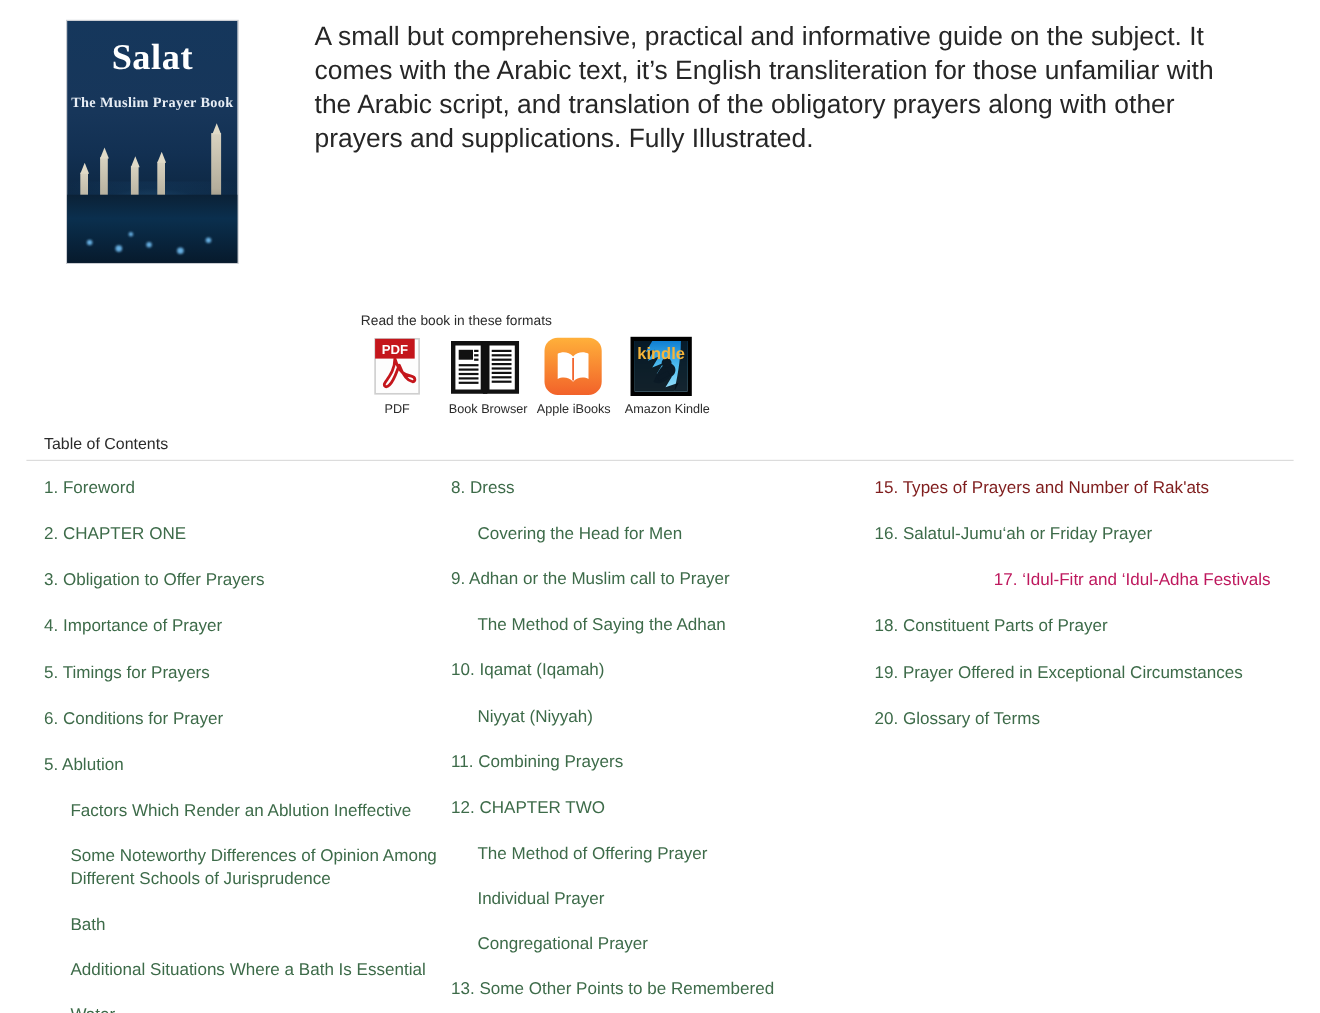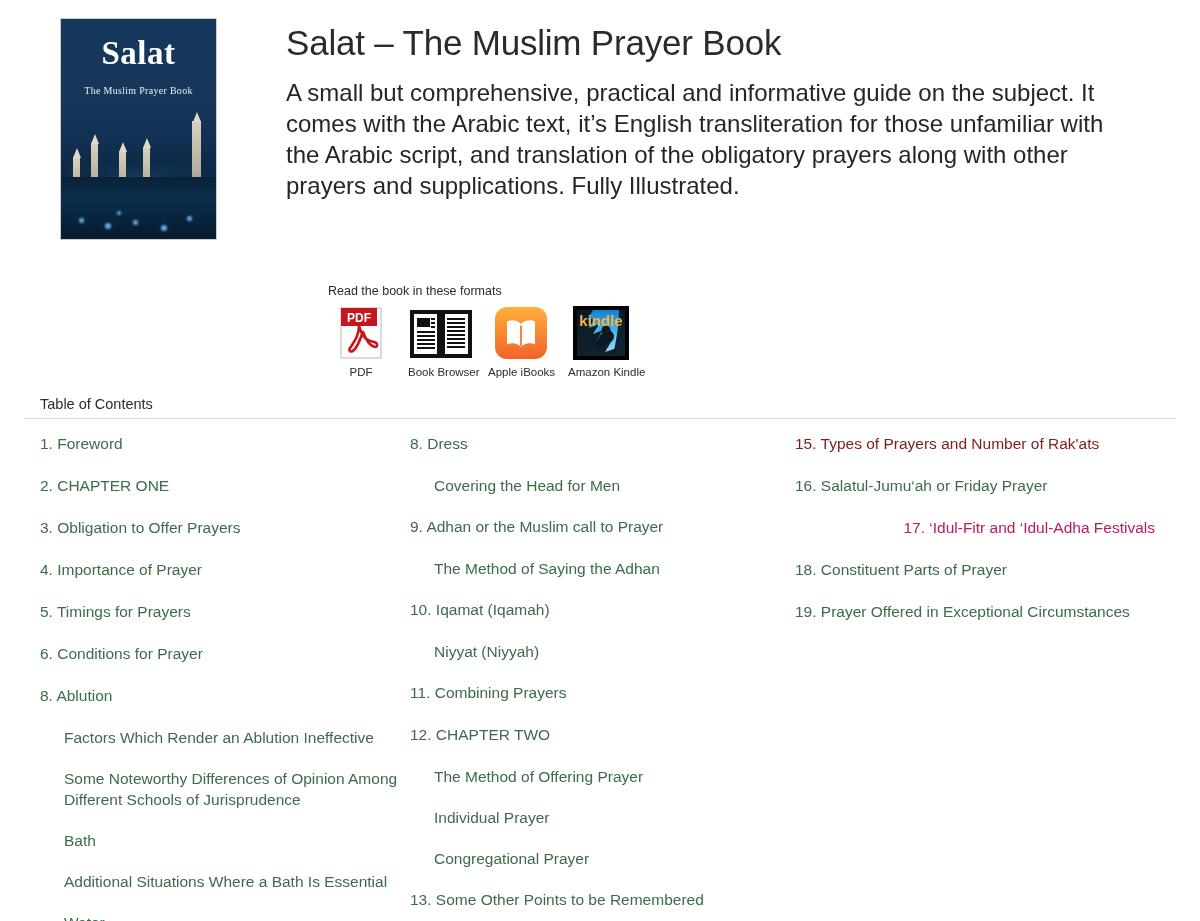--- a/index.html
+++ b/index.html
@@ -46,22 +46,22 @@
     letter-spacing: 0.5px;
     color: #ffffff;
     line-height: 1;
   }
   .cover-sub {
     position: absolute;
     top: 66px;
     left: 0; right: 0;
     text-align: center;
     font-family: "Liberation Serif", serif;
-    font-weight: normal;
-    font-size: 10px;
+    font-weight: bold;
+    font-size: 13px;
     letter-spacing: 0.3px;
     color: #e8eef5;
   }
   
   .cover-scene {
     position: absolute;
     left: 0; right: 0; bottom: 0;
     height: 128px;
   }
   .cover-scene .ground {
@@ -226,21 +226,20 @@
         <div class="light" style="left:44px; bottom:10px; width:6px; height:6px;"></div>
         <div class="light" style="left:72px; bottom:14px; width:5px; height:5px;"></div>
         <div class="light" style="left:100px; bottom:8px; width:6px; height:6px;"></div>
         <div class="light" style="left:126px; bottom:18px; width:5px; height:5px;"></div>
         <div class="light" style="left:56px; bottom:24px; width:4px; height:4px;"></div>
       </div>
     </div>
   </div>
 
   <div class="book-text">
-    <h1 class="book-title">Salat – The Muslim Prayer Book</h1>
     <p class="book-desc">A small but comprehensive, practical and informative guide on the subject. It comes with the Arabic text, it’s English transliteration for those unfamiliar with the Arabic script, and translation of the obligatory prayers along with other prayers and supplications. Fully Illustrated.</p>
   </div>
 </div>
 
 <div class="formats">
   <div class="formats-label">Read the book in these formats</div>
   <div class="format-list">
 
 
     <div class="format-item">
@@ -331,21 +330,21 @@
   <div class="toc-heading">Table of Contents</div>
   <div class="toc-rule"></div>
   <div class="toc-columns">
     <div class="toc-col c1">
         <div class="toc-entry" style="color: rgb(61, 107, 73);">1. Foreword</div>
         <div class="toc-entry" style="color: rgb(61, 107, 73);">2. CHAPTER ONE</div>
         <div class="toc-entry" style="color: rgb(61, 107, 73);">3. Obligation to Offer Prayers</div>
         <div class="toc-entry" style="color: rgb(61, 107, 73);">4. Importance of Prayer</div>
         <div class="toc-entry" style="color: rgb(61, 107, 73);">5. Timings for Prayers</div>
         <div class="toc-entry" style="color: rgb(61, 107, 73);">6. Conditions for Prayer</div>
-        <div class="toc-entry" style="color: rgb(61, 107, 73);">8. Ablution</div>
+        <div class="toc-entry" style="color: rgb(61, 107, 73);">5. Ablution</div>
         <div class="toc-entry sub" style="color: rgb(61, 107, 73);">Factors Which Render an Ablution Ineffective</div>
         <div class="toc-entry sub" style="color: rgb(61, 107, 73);">Some Noteworthy Differences of Opinion Among Different Schools of Jurisprudence</div>
         <div class="toc-entry sub" style="color: rgb(61, 107, 73);">Bath</div>
         <div class="toc-entry sub" style="color: rgb(61, 107, 73);">Additional Situations Where a Bath Is Essential</div>
         <div class="toc-entry sub" style="color: rgb(61, 107, 73);">Water</div>
       </div>
     <div class="toc-col c2">
         <div class="toc-entry" style="color: rgb(61, 107, 73);">8. Dress</div>
         <div class="toc-entry sub" style="color: rgb(61, 107, 73);">Covering the Head for Men</div>
         <div class="toc-entry" style="color: rgb(61, 107, 73);">9. Adhan or the Muslim call to Prayer</div>
@@ -358,15 +357,16 @@
         <div class="toc-entry sub" style="color: rgb(61, 107, 73);">Individual Prayer</div>
         <div class="toc-entry sub" style="color: rgb(61, 107, 73);">Congregational Prayer</div>
         <div class="toc-entry" style="color: rgb(61, 107, 73);">13. Some Other Points to be Remembered</div>
       </div>
     <div class="toc-col c3">
         <div class="toc-entry" style="color: #7f1d1d;">15. Types of Prayers and Number of Rak'ats</div>
         <div class="toc-entry" style="color: rgb(61, 107, 73);">16. Salatul-Jumu‘ah or Friday Prayer</div>
         <div class="toc-entry" style="color: #be185d; text-align: right;">17. ‘Idul-Fitr and ‘Idul-Adha Festivals</div>
         <div class="toc-entry" style="color: rgb(61, 107, 73);">18. Constituent Parts of Prayer</div>
         <div class="toc-entry" style="color: rgb(61, 107, 73);">19. Prayer Offered in Exceptional Circumstances</div>
+        <div class="toc-entry" style="color: rgb(61, 107, 73);">20. Glossary of Terms</div>
       </div>
   </div>
 </div>
 
 </body></html>

